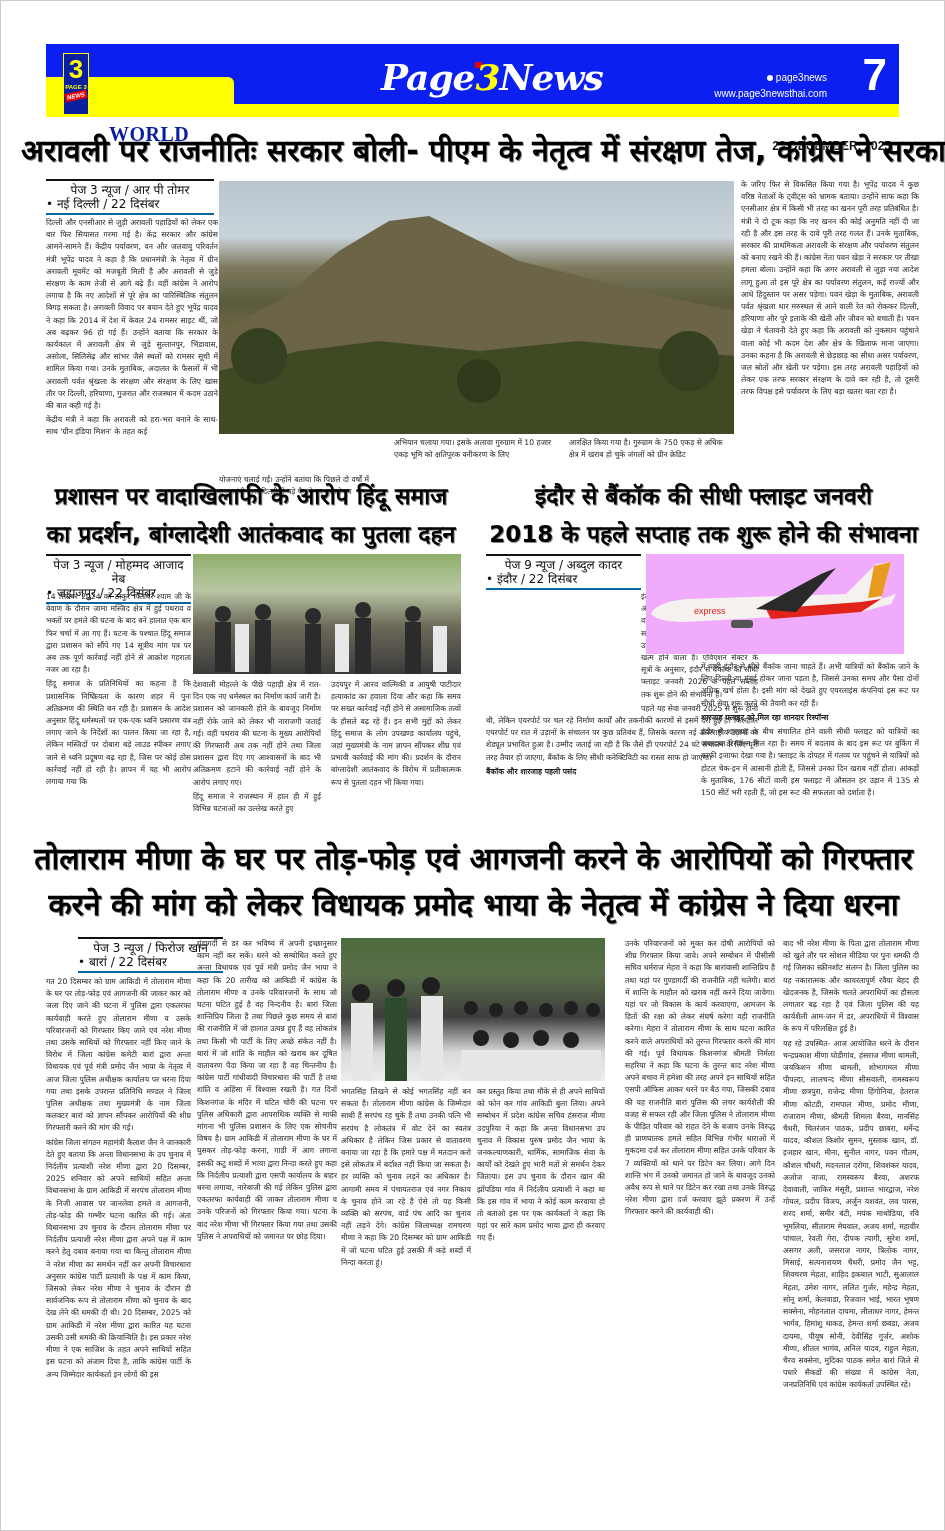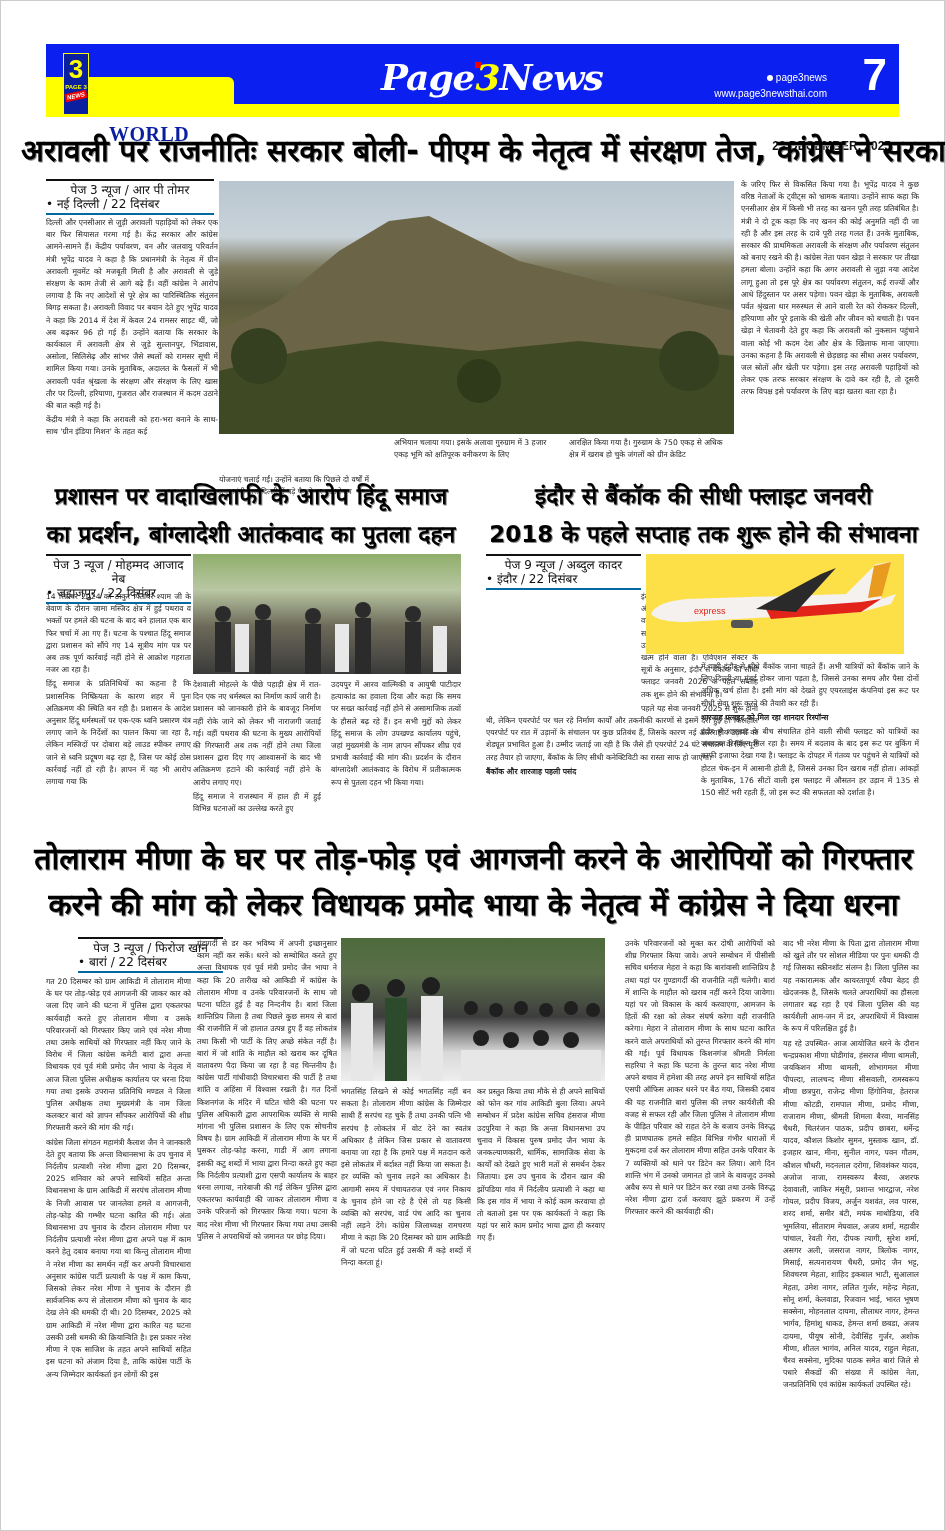--- a/index.html
+++ b/index.html
@@ -71,21 +71,21 @@
   <div class="photo" style="left:218px; top:180px; width:515px; height:253px; background: linear-gradient(180deg,#b9c6cf 0%,#c9d3da 22%,#7d7a5e 34%,#5b5a3d 48%,#6f6a44 62%,#4f5a2c 74%,#3b4724 100%);">
     <svg width="515" height="253" viewBox="0 0 515 253">
       <path d="M0 150 L60 120 L120 70 L170 40 L210 35 L250 55 L300 80 L360 95 L420 110 L515 130 L515 253 L0 253 Z" fill="#6b6447"></path>
       <path d="M0 190 L80 170 L160 160 L260 170 L360 160 L515 175 L515 253 L0 253 Z" fill="#3f4a24"></path>
       <circle cx="40" cy="175" r="28" fill="#34401f"></circle>
       <circle cx="470" cy="180" r="30" fill="#34401f"></circle>
       <circle cx="260" cy="200" r="22" fill="#2e3a1a"></circle>
     </svg>
   </div>
   <div class="caption" style="left:218px; top:436px; width:165px;margin-top:37px;">योजनाएं चलाई गईं। उन्होंने बताया कि पिछले दो वर्षों में प्रधानमंत्री द्वारा दिल्ली में बड़े पैमाने पर वृक्षारोपण</div>
-  <div class="caption" style="left:393px; top:436px; width:165px;">अभियान चलाया गया। इसके अलावा गुरुग्राम में 3 हजार एकड़ भूमि को क्षतिपूरक वनीकरण के लिए</div>
+  <div class="caption" style="left:393px; top:436px; width:165px;">अभियान चलाया गया। इसके अलावा गुरुग्राम में 10 हजार एकड़ भूमि को क्षतिपूरक वनीकरण के लिए</div>
   <div class="caption" style="left:568px; top:436px; width:165px;">आरक्षित किया गया है। गुरुग्राम के 750 एकड़ से अधिक क्षेत्र में खराब हो चुके जंगलों को ग्रीन क्रेडिट</div>
 
   <div class="col" style="left:740px; top:178px; width:178px; height:290px;">के जरिए फिर से विकसित किया गया है। भूपेंद्र यादव ने कुछ वरिष्ठ नेताओं के ट्वीट्स को भ्रामक बताया। उन्होंने साफ कहा कि एनसीआर क्षेत्र में किसी भी तरह का खनन पूरी तरह प्रतिबंधित है। मंत्री ने दो टूक कहा कि नए खनन की कोई अनुमति नहीं दी जा रही है और इस तरह के दावे पूरी तरह गलत हैं। उनके मुताबिक, सरकार की प्राथमिकता अरावली के संरक्षण और पर्यावरण संतुलन को बनाए रखने की है। कांग्रेस नेता पवन खेड़ा ने सरकार पर तीखा हमला बोला। उन्होंने कहा कि अगर अरावली से जुड़ा नया आदेश लागू हुआ तो इस पूरे क्षेत्र का पर्यावरण संतुलन, कई राज्यों और आधे हिंदुस्तान पर असर पड़ेगा। पवन खेड़ा के मुताबिक, अरावली पर्वत श्रृंखला थार मरुस्थल से आने वाली रेत को रोककर दिल्ली, हरियाणा और पूरे इलाके की खेती और जीवन को बचाती है। पवन खेड़ा ने चेतावनी देते हुए कहा कि अरावली को नुकसान पहुंचाने वाला कोई भी कदम देश और क्षेत्र के खिलाफ माना जाएगा। उनका कहना है कि अरावली से छेड़छाड़ का सीधा असर पर्यावरण, जल स्रोतों और खेती पर पड़ेगा। इस तरह अरावली पहाड़ियों को लेकर एक तरफ सरकार संरक्षण के दावे कर रही है, तो दूसरी तरफ विपक्ष इसे पर्यावरण के लिए बड़ा खतरा बता रहा है।</div>
 
   <div class="headline" style="left:20px; top:476px; width:460px; font-size:23px; line-height:38px;">
     <div>प्रशासन पर वादाखिलाफी के आरोप हिंदू समाज</div>
     <div>का प्रदर्शन, बांग्लादेशी आतंकवाद का पुतला दहन</div>
   </div>
   <div class="byline" style="left:45px; top:553px; width:145px;">
     <div class="src">पेज 3 न्यूज / मोहम्मद आजाद नेब</div>
@@ -129,21 +129,21 @@
   <div class="byline" style="left:485px; top:553px; width:155px;">
     <div class="src">पेज 9 न्यूज / अब्दुल कादर</div>
     <div class="loc">इंदौर / 22 दिसंबर</div>
   </div>
   <div class="col" style="left:485px; top:590px; width:272px; height:235px;">
     <div style="width:155px; float:left; height:120px;"></div>
     <p>इंदौर के देवी अहिल्या बाई होलकर अंतरराष्ट्रीय एयरपोर्ट से विदेश यात्रा करने वालों के लिए एक बड़ी खुशखबरी है। लंबे समय से इंदौर से बैंकॉक के लिए सीधी उड़ान की मांग कर रहे यात्रियों का इंतजार खत्म होने वाला है। एविएशन सेक्टर के सूत्रों के अनुसार, इंदौर से बैंकॉक की सीधी फ्लाइट जनवरी 2026 के पहले सप्ताह तक शुरू होने की संभावना है।</p>
     <p>पहले यह सेवा जनवरी 2025 से शुरू होनी थी, लेकिन एयरपोर्ट पर चल रहे निर्माण कार्यों और तकनीकी कारणों से इसमें देरी हुई है। फिलहाल एयरपोर्ट पर रात में उड़ानों के संचालन पर कुछ प्रतिबंध हैं, जिसके कारण नई अंतरराष्ट्रीय उड़ानों का शेड्यूल प्रभावित हुआ है। उम्मीद जताई जा रही है कि जैसे ही एयरपोर्ट 24 घंटे संचालन के लिए पूरी तरह तैयार हो जाएगा, बैंकॉक के लिए सीधी कनेक्टिविटी का रास्ता साफ हो जाएगा।</p>
     <p class="sub">बैंकॉक और शारजाह पहली पसंद</p>
   </div>
-  <div class="photo" style="left:645px; top:553px; width:258px; height:100px; background:#fde047;">
+  <div class="photo" style="left:645px; top:553px; width:258px; height:100px; background:#f0abfc;">
     <svg width="258" height="100" viewBox="0 0 258 100">
       <path d="M5 60 Q10 48 40 45 L200 40 L230 10 L245 8 L235 45 L250 40 L245 50 L215 58 L40 68 Q12 68 5 60Z" fill="#f4f1ee"></path>
       <path d="M120 55 L215 48 L235 45 L215 58 L125 65Z" fill="#e2231a"></path>
       <path d="M228 12 L245 8 L236 42 L222 44Z" fill="#e99b1f"></path>
       <path d="M110 55 L175 20 L190 14 L150 58Z" fill="#2a2a2a"></path>
       <rect x="85" y="66" width="22" height="8" rx="3" fill="#555"></rect>
       <text x="48" y="60" font-size="9" fill="#e2231a" font-family="Liberation Sans, sans-serif">express</text>
     </svg>
   </div>
   <div class="col" style="left:760px; top:660px; width:158px; height:165px; left:700px; width:218px;">

